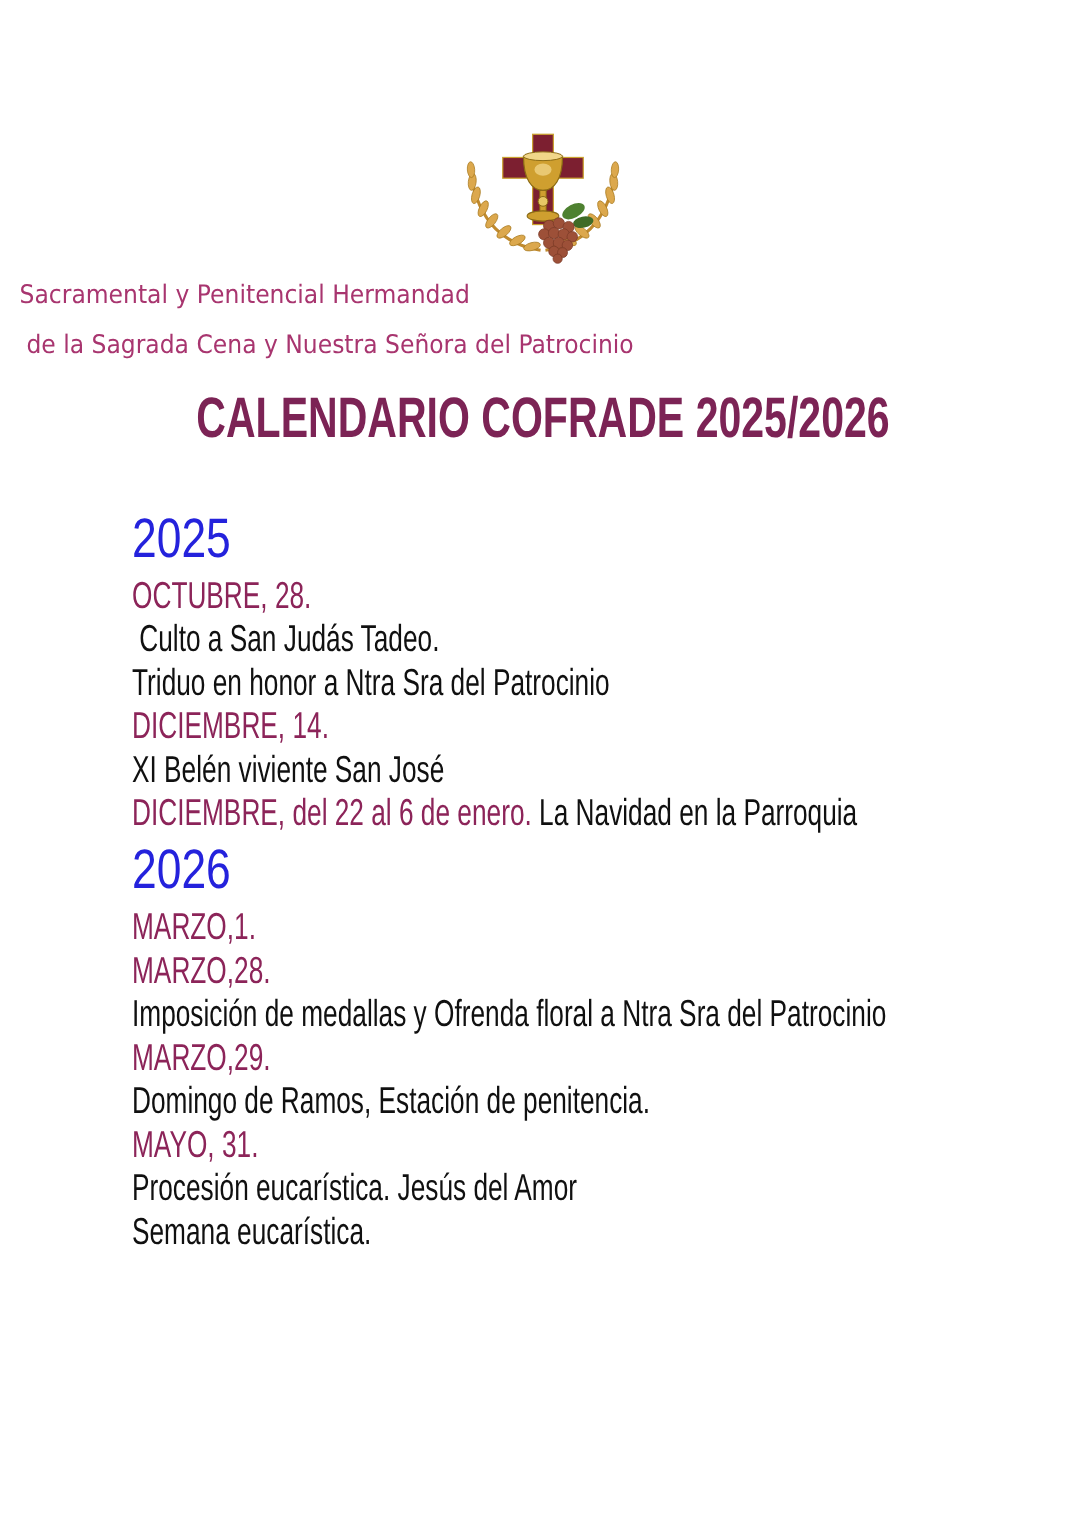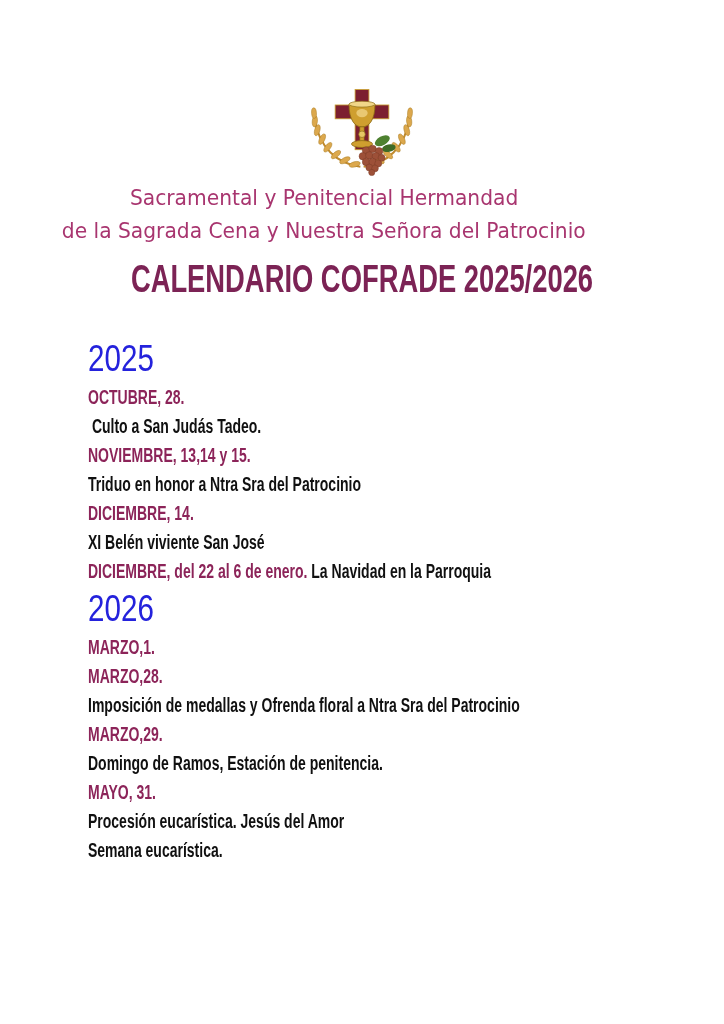--- a/index.html
+++ b/index.html
@@ -2,36 +2,36 @@
 <html style="--header-pink: #a8356f; --title-maroon: #7c2355; --year-blue: #2422dc; --date-maroon: #8c2459; --event-black: #101010; --cross-maroon: #7c1f30; --gold: #cf9f2f; --gold-light: #f1d689; --wheat: #dca84d; --wheat-stem: #c08a2e; --grape: #9d5038; --leaf-green: #4e8130;"><head>
 <meta charset="utf-8">
 <style>
   html,body{margin:0;padding:0;background:#ffffff;}
   body{width:724px;height:1024px;font-family:"Liberation Sans",sans-serif;}
   .page{position:relative;width:724px;height:1024px;background:#ffffff;overflow:hidden;}
 
   .logo{position:absolute;top:84px;left:301px;width:122px;height:94px;}
   .logo svg{width:100%;height:100%;display:block;}
 
-  .header{position:absolute;top:181px;left:0;width:648px;text-align:center;
+  .header{position:absolute;top:181px;left:0;width:648px;text-align:left;
           color:var(--header-pink);font-family:"DejaVu Sans",sans-serif;
-          font-size:22px;line-height:33px;font-weight:500;}
+          font-size:17px;line-height:33px;font-weight:500;}
   .header .squeeze{display:inline-block;transform:scaleX(0.92);transform-origin:center;white-space:pre;}
 
   .title{position:absolute;top:257px;left:0;width:724px;margin:0;text-align:center;
          color:var(--title-maroon);font-size:38px;font-weight:bold;line-height:44px;letter-spacing:0px;}
 
   .cond{display:inline-block;white-space:pre;transform:scaleX(0.70);transform-origin:left center;}
   .cond-y{display:inline-block;white-space:pre;transform:scaleX(0.80);transform-origin:left center;}
   .cond-t{display:inline-block;white-space:pre;transform:scaleX(0.72);transform-origin:center;}
 
   .content{position:absolute;top:337px;left:88px;width:620px;}
   .year{margin:0 0 2px 0;font-size:37px;font-weight:normal;line-height:44px;color:var(--year-blue);}
   .events{margin:0;}
-  .line{font-size:20px;font-weight:bold;line-height:29px;}
+  .line{font-size:25px;font-weight:normal;line-height:29px;}
   .date{color:var(--date-maroon);}
   .desc{color:var(--event-black);}
   section{margin:0 0 1px 0;}
 </style>
 </head>
 <body>
 
 <div class="page">
 
   <div class="logo">
@@ -110,21 +110,20 @@
   <h1 class="title">
     <span class="cond-t">CALENDARIO COFRADE 2025/2026</span>
   </h1>
 
   <div class="content" id="sections">
   <section>
     <h2 class="year"><span class="cond-y">2025</span></h2>
     <div class="events">
           <div class="line"><span class="cond date">OCTUBRE, 28.</span></div>
           <div class="line"><span class="cond desc"> Culto a San Judás Tadeo.</span></div>
-          <div class="line"><span class="cond date">NOVIEMBRE, 13,14 y 15.</span></div>
           <div class="line"><span class="cond desc">Triduo en honor a Ntra Sra del Patrocinio</span></div>
           <div class="line"><span class="cond date">DICIEMBRE, 14.</span></div>
           <div class="line"><span class="cond desc">XI Belén viviente San José</span></div>
           <div class="line"><span class="cond"><span class="date">DICIEMBRE, del 22 al 6 de enero.</span><span class="desc"> La Navidad en la Parroquia</span></span></div>
         </div>
   </section>
 
   <section>
     <h2 class="year"><span class="cond-y">2026</span></h2>
     <div class="events">

